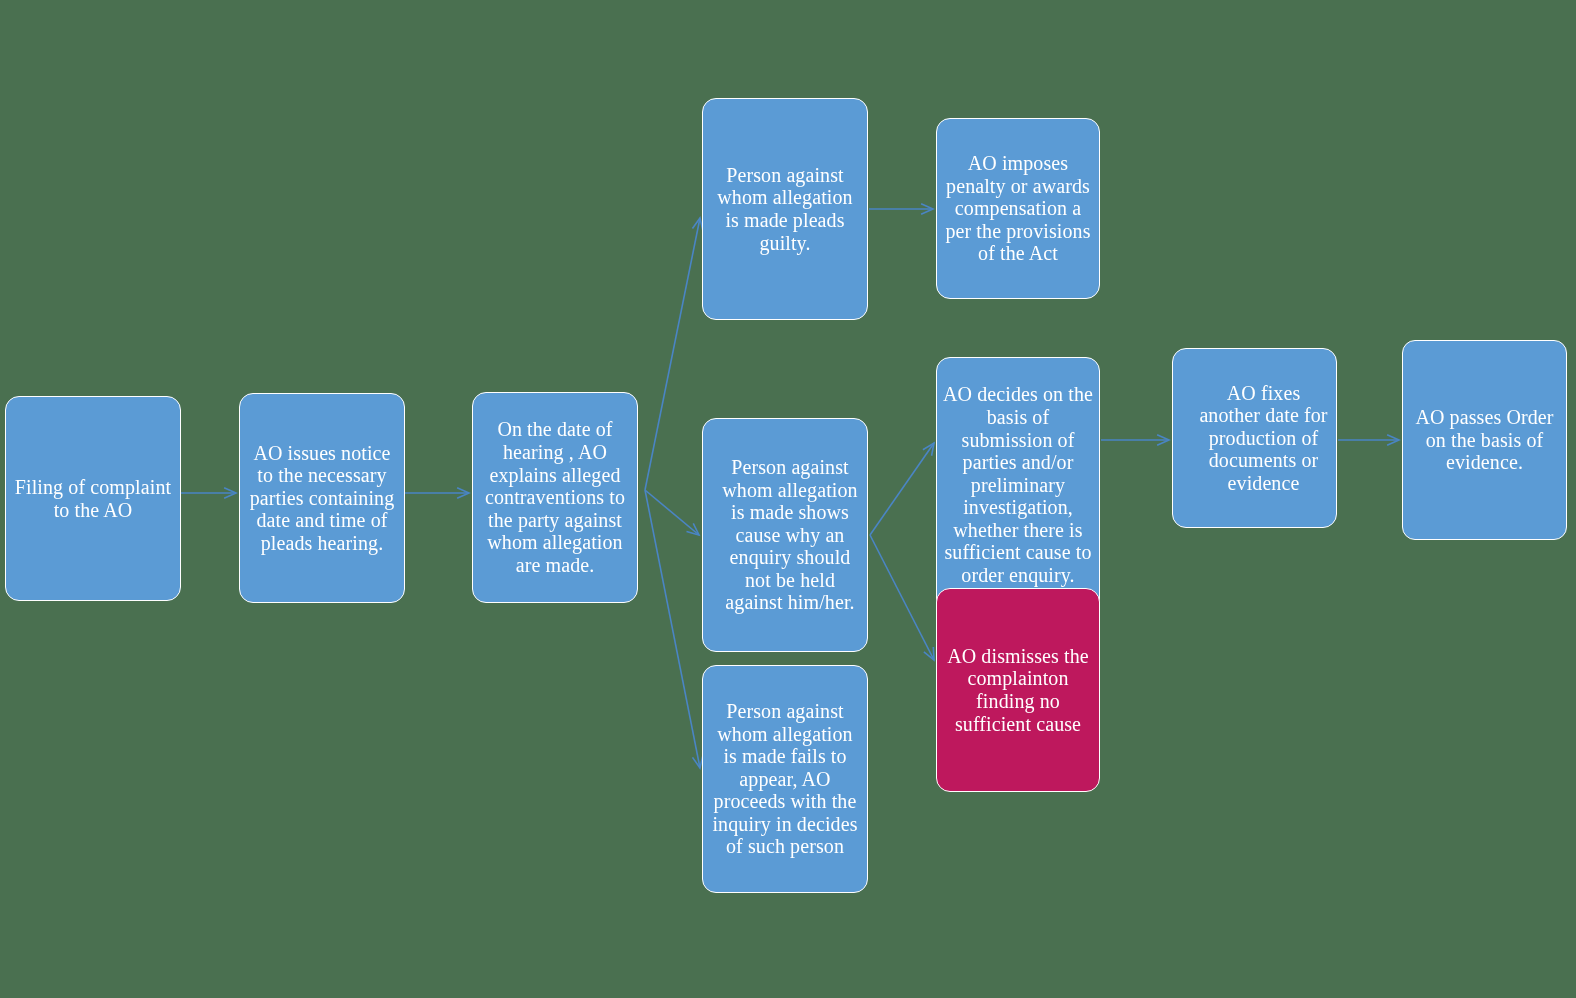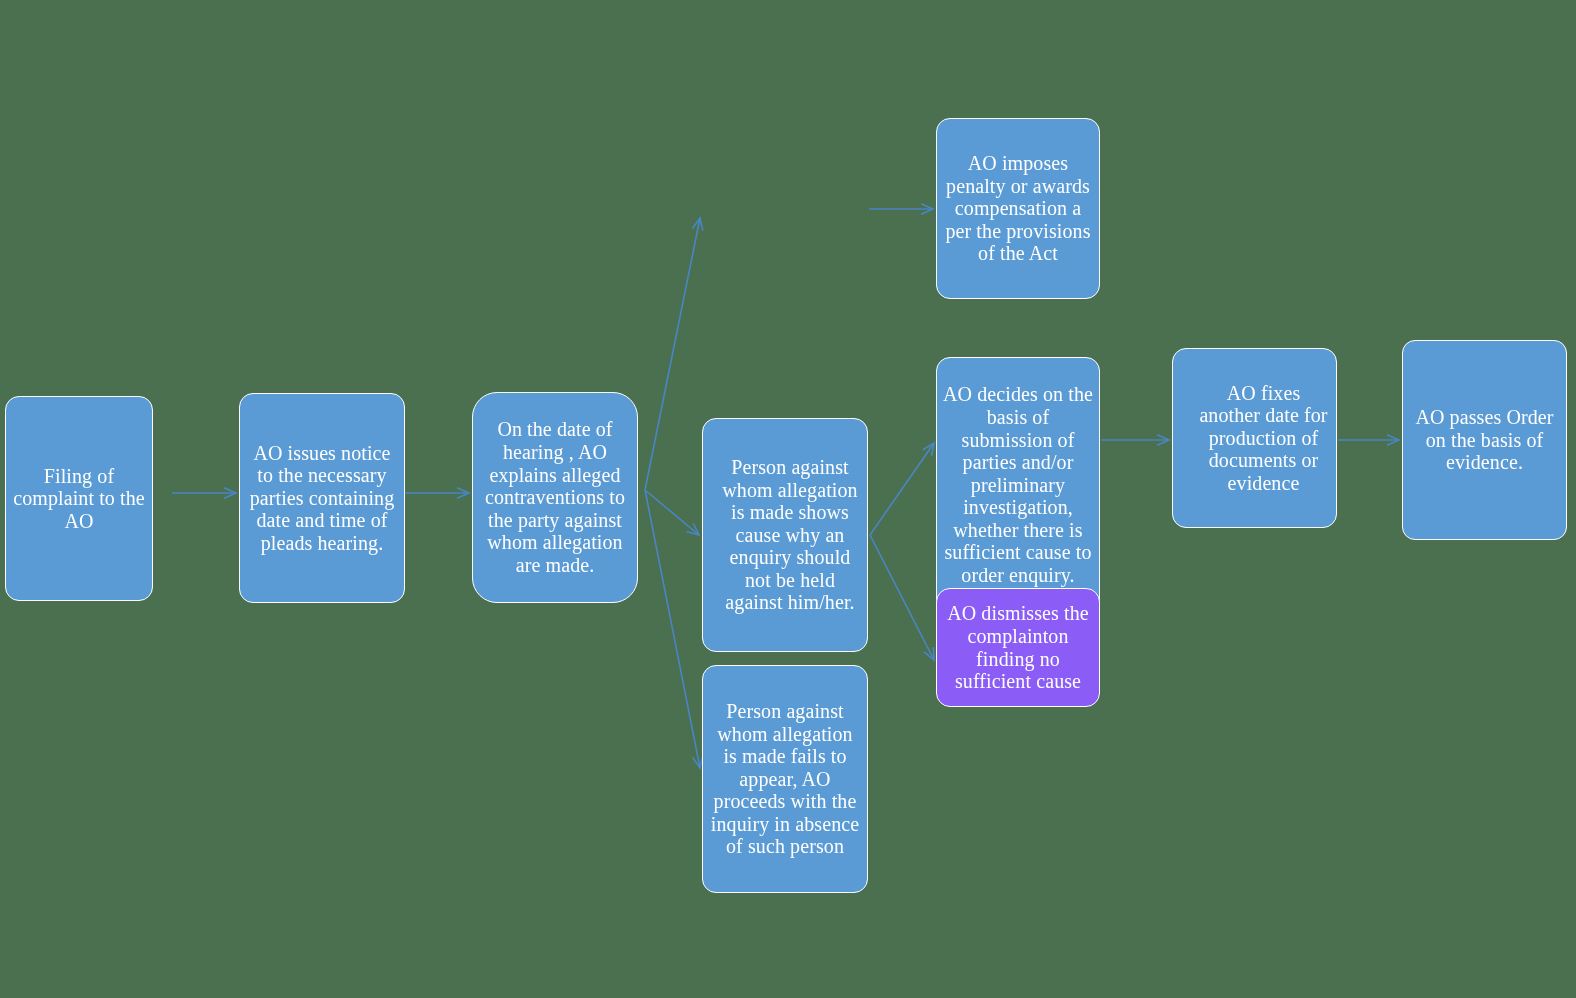--- a/index.html
+++ b/index.html
@@ -84,42 +84,45 @@
       </g>
       <g>
         <line x1="1101" y1="440" x2="1169" y2="440" stroke="#4a85c4" stroke-width="1.6"></line>
         <polyline points="1157.12984377594,445.3008858897744 1169,440 1157.12984377594,434.6991141102256" fill="none" stroke="#4a85c4" stroke-width="1.6"></polyline>
       </g>
       <g>
         <line x1="1338" y1="440" x2="1399" y2="440" stroke="#4a85c4" stroke-width="1.6"></line>
         <polyline points="1387.12984377594,445.3008858897744 1399,440 1387.12984377594,434.6991141102256" fill="none" stroke="#4a85c4" stroke-width="1.6"></polyline>
       </g>
     </svg>
-<div class="node" style="left: 5px; top: 396px; width: 148px; height: 205px; background: rgb(91, 155, 213); border-color: rgb(255, 255, 255); color: rgb(255, 255, 255); font-size: 20px;">
+<div class="node" style="left: 5px; top: 396px; width: 176px; height: 205px; background: rgb(91, 155, 213); border-color: rgb(255, 255, 255); color: rgb(255, 255, 255); font-size: 20px;">
       <span>Filing of complaint to the AO</span>
     </div>
     <div class="node" style="left: 239px; top: 393px; width: 166px; height: 210px; background: rgb(91, 155, 213); border-color: rgb(255, 255, 255); color: rgb(255, 255, 255); font-size: 20px;">
       <span>AO issues notice to the necessary parties containing date and time of pleads hearing.</span>
     </div>
-    <div class="node" style="left: 472px; top: 392px; width: 166px; height: 211px; background: rgb(91, 155, 213); border-color: rgb(255, 255, 255); color: rgb(255, 255, 255); font-size: 20px; border-radius: 25px;">
+    <div class="node" style="left: 472px; top: 392px; width: 166px; height: 211px; background: rgb(91, 155, 213); border-color: rgb(255, 255, 255); color: rgb(255, 255, 255); font-size: 20px;">
       <span>On the date of hearing , AO explains alleged contraventions to the party against whom allegation are made.</span>
+    </div>
+    <div class="node" style="left: 702px; top: 98px; width: 166px; height: 222px; background: rgb(91, 155, 213); border-color: rgb(255, 255, 255); color: rgb(255, 255, 255); font-size: 20px;">
+      <span>Person against whom allegation is made pleads guilty.</span>
     </div>
     <div class="node" style="left: 936px; top: 118px; width: 164px; height: 181px; background: rgb(91, 155, 213); border-color: rgb(255, 255, 255); color: rgb(255, 255, 255); font-size: 20px;">
       <span>AO imposes penalty or awards compensation a per the provisions of the Act</span>
     </div>
     <div class="node" style="left: 702px; top: 418px; width: 166px; height: 234px; background: rgb(91, 155, 213); border-color: rgb(255, 255, 255); color: rgb(255, 255, 255); font-size: 20px; padding-left: 16px;">
       <span>Person against whom allegation is made shows cause why an enquiry should not be held against him/her.</span>
     </div>
     <div class="node" style="left: 702px; top: 665px; width: 166px; height: 228px; background: rgb(91, 155, 213); border-color: rgb(255, 255, 255); color: rgb(255, 255, 255); font-size: 20px;">
-      <span>Person against whom allegation is made fails to appear, AO proceeds with the inquiry in absence of such person</span>
+      <span>Person against whom allegation is made fails to appear, AO proceeds with the inquiry in decides of such person</span>
     </div>
     <div class="node" style="left: 936px; top: 313px; width: 164px; height: 256px; background: rgb(91, 155, 213); border-color: rgb(255, 255, 255); color: rgb(255, 255, 255); font-size: 20px; margin-top: 44px;">
       <span>AO decides on the basis of submission of parties and/or preliminary investigation, whether there is sufficient cause to order enquiry.</span>
     </div>
-    <div class="node" style="left: 936px; top: 588px; width: 164px; height: 119px; background: #8b5cf6; border-color: rgb(255, 255, 255); color: rgb(255, 255, 255); font-size: 20px;">
+    <div class="node" style="left: 936px; top: 588px; width: 164px; height: 204px; background: #be185d; border-color: rgb(255, 255, 255); color: rgb(255, 255, 255); font-size: 20px;">
       <span>AO dismisses the complainton finding no sufficient cause</span>
     </div>
     <div class="node" style="left: 1172px; top: 348px; width: 165px; height: 180px; background: rgb(91, 155, 213); border-color: rgb(255, 255, 255); color: rgb(255, 255, 255); font-size: 20px; padding-left: 24px;">
       <span>AO fixes another date for production of documents or evidence</span>
     </div>
     <div class="node" style="left: 1402px; top: 340px; width: 165px; height: 200px; background: rgb(91, 155, 213); border-color: rgb(255, 255, 255); color: rgb(255, 255, 255); font-size: 20px; border-radius: 13px;">
       <span>AO passes Order on the basis of evidence.</span>
     </div>
   </div>
 

